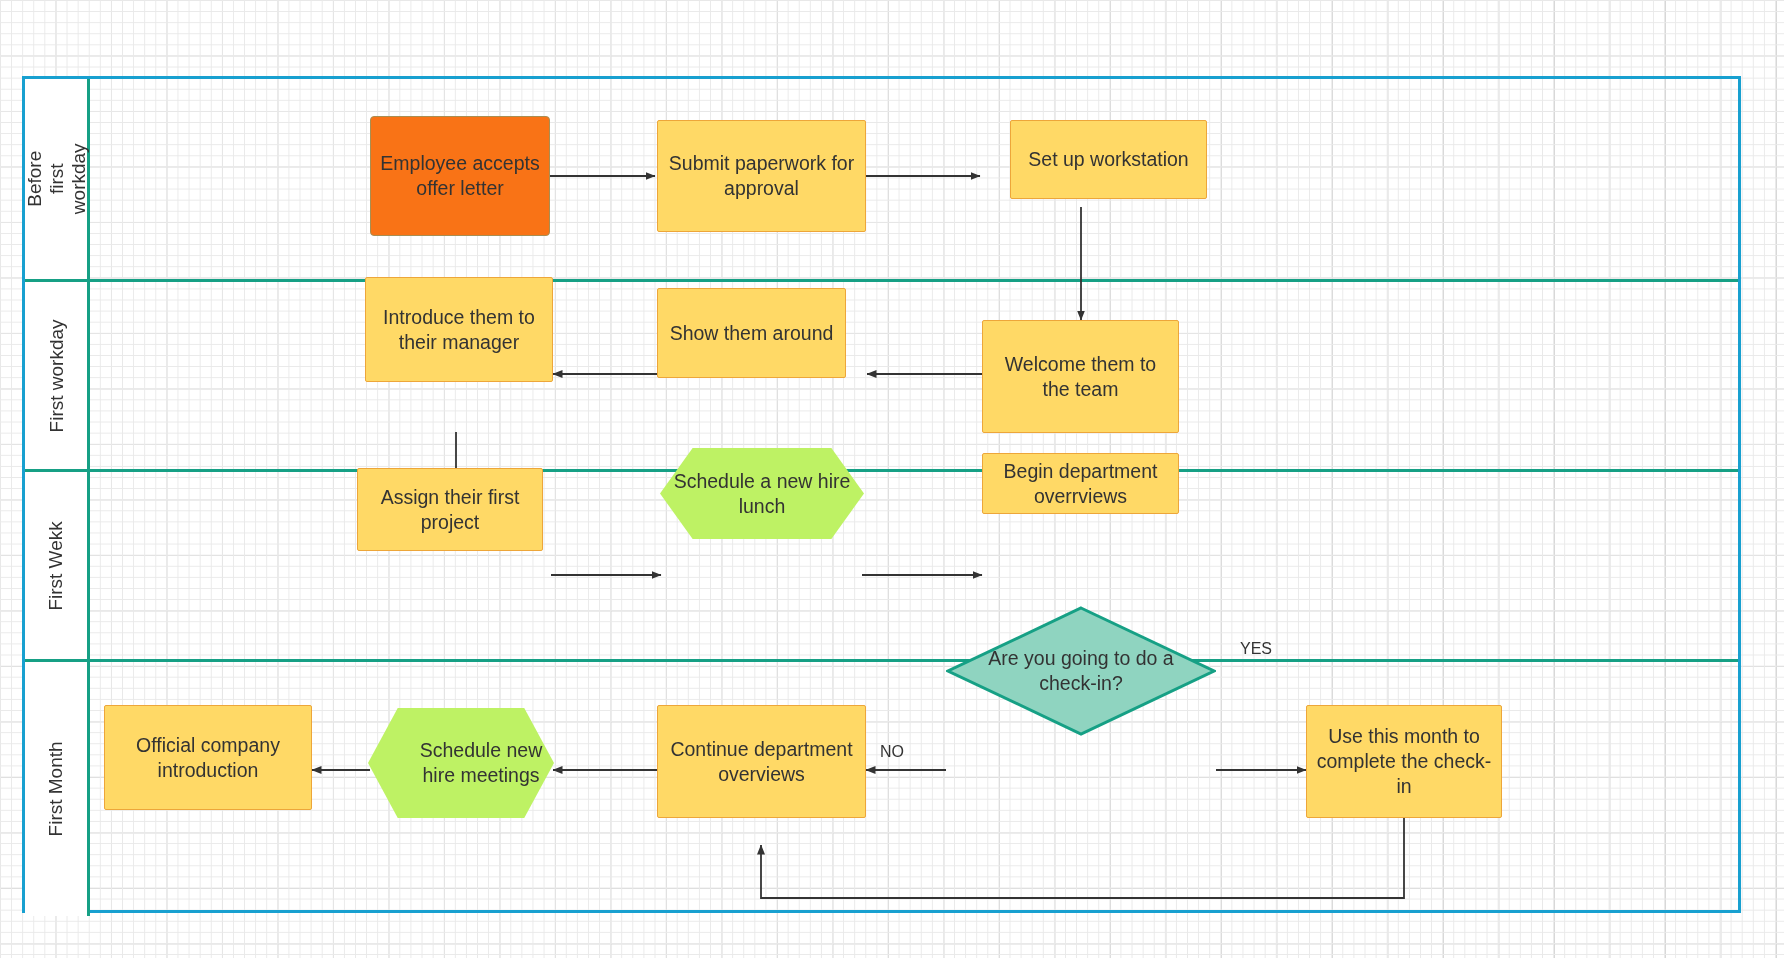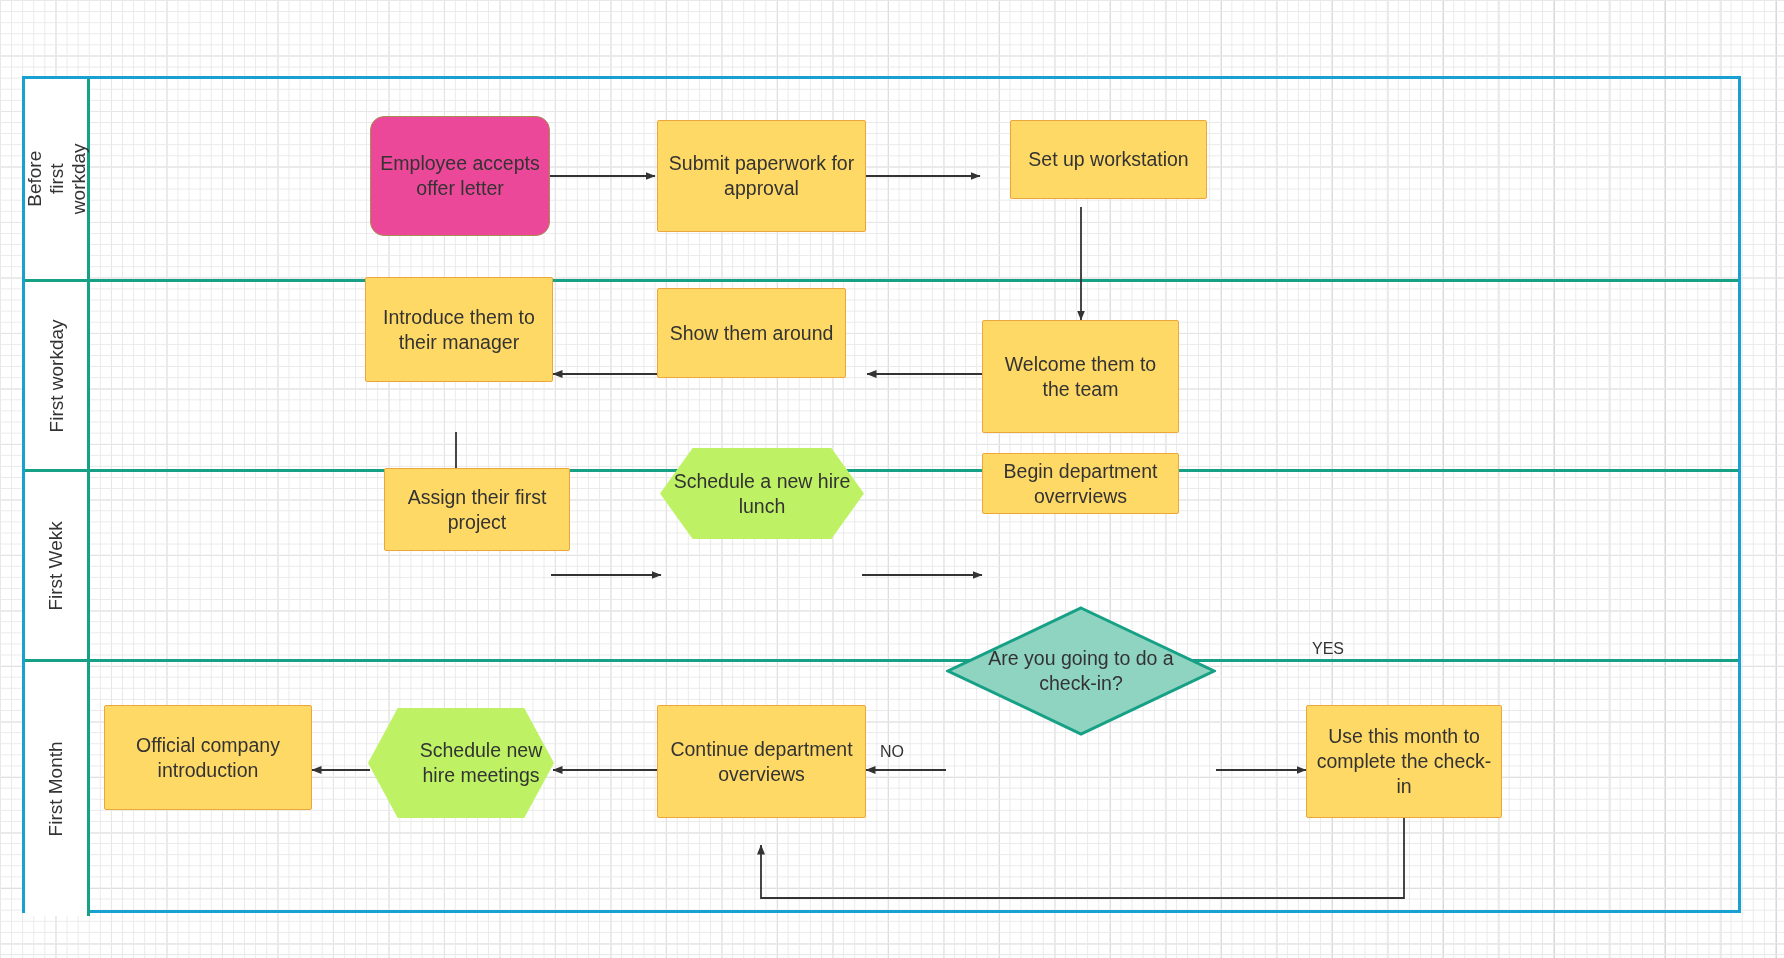--- a/index.html
+++ b/index.html
@@ -63,23 +63,23 @@
     font-size:19.5px;color:#333333;
     line-height:1.28;
     padding:2px 8px;
   }
   .node.process{
     background:#FFD966;
     border:1.5px solid #EDA63A;
     border-radius:2px;
   }
   .node.start{
-    background:#ec4899;
+    background:#f97316;
     border:1.5px solid #A88E52;
-    border-radius:14px;
+    border-radius:4px;
   }
   .node.hex{
     background:#bef264;
     border:none;
     clip-path:polygon(16% 0%, 84% 0%, 100% 50%, 84% 100%, 16% 100%, 0% 50%);
   }
   .node.diamond{
     background:transparent;border:none;
   }
   .diamond-shape{position:absolute;left:0;top:0;}
@@ -185,21 +185,21 @@
   </div>
 
   <div class="node process" style="left:657px;top:288px;width:189px;height:90px;">
     <span>Show them around</span>
   </div>
 
   <div class="node process" style="left:365px;top:277px;width:188px;height:105px;">
     <span>Introduce them to their manager</span>
   </div>
 
-  <div class="node process" style="left:384px;top:468px;width:186px;height:83px;">
+  <div class="node process" style="left:357px;top:468px;width:186px;height:83px;">
     <span>Assign their first project</span>
   </div>
 
   <div class="node hex" style="left:660px;top:448px;width:204px;height:91px;">
     <span>Schedule a new hire lunch</span>
   </div>
 
   <div class="node process" style="left:982px;top:453px;width:197px;height:61px;">
     <span>Begin department overrviews</span>
   </div>
@@ -223,15 +223,15 @@
 
   <div class="node hex" style="left:368px;top:708px;width:186px;height:110px;padding-left:48px;">
     <span>Schedule new hire meetings</span>
   </div>
 
   <div class="node process" style="left:104px;top:705px;width:208px;height:105px;">
     <span>Official company introduction</span>
   </div>
 
   <div class="edge-label" style="left:880px;top:743px;">NO</div>
-  <div class="edge-label" style="left:1312px;top:640px;">YES</div>
+  <div class="edge-label" style="left:1240px;top:640px;">YES</div>
 
 </div>
 
 </body></html>

